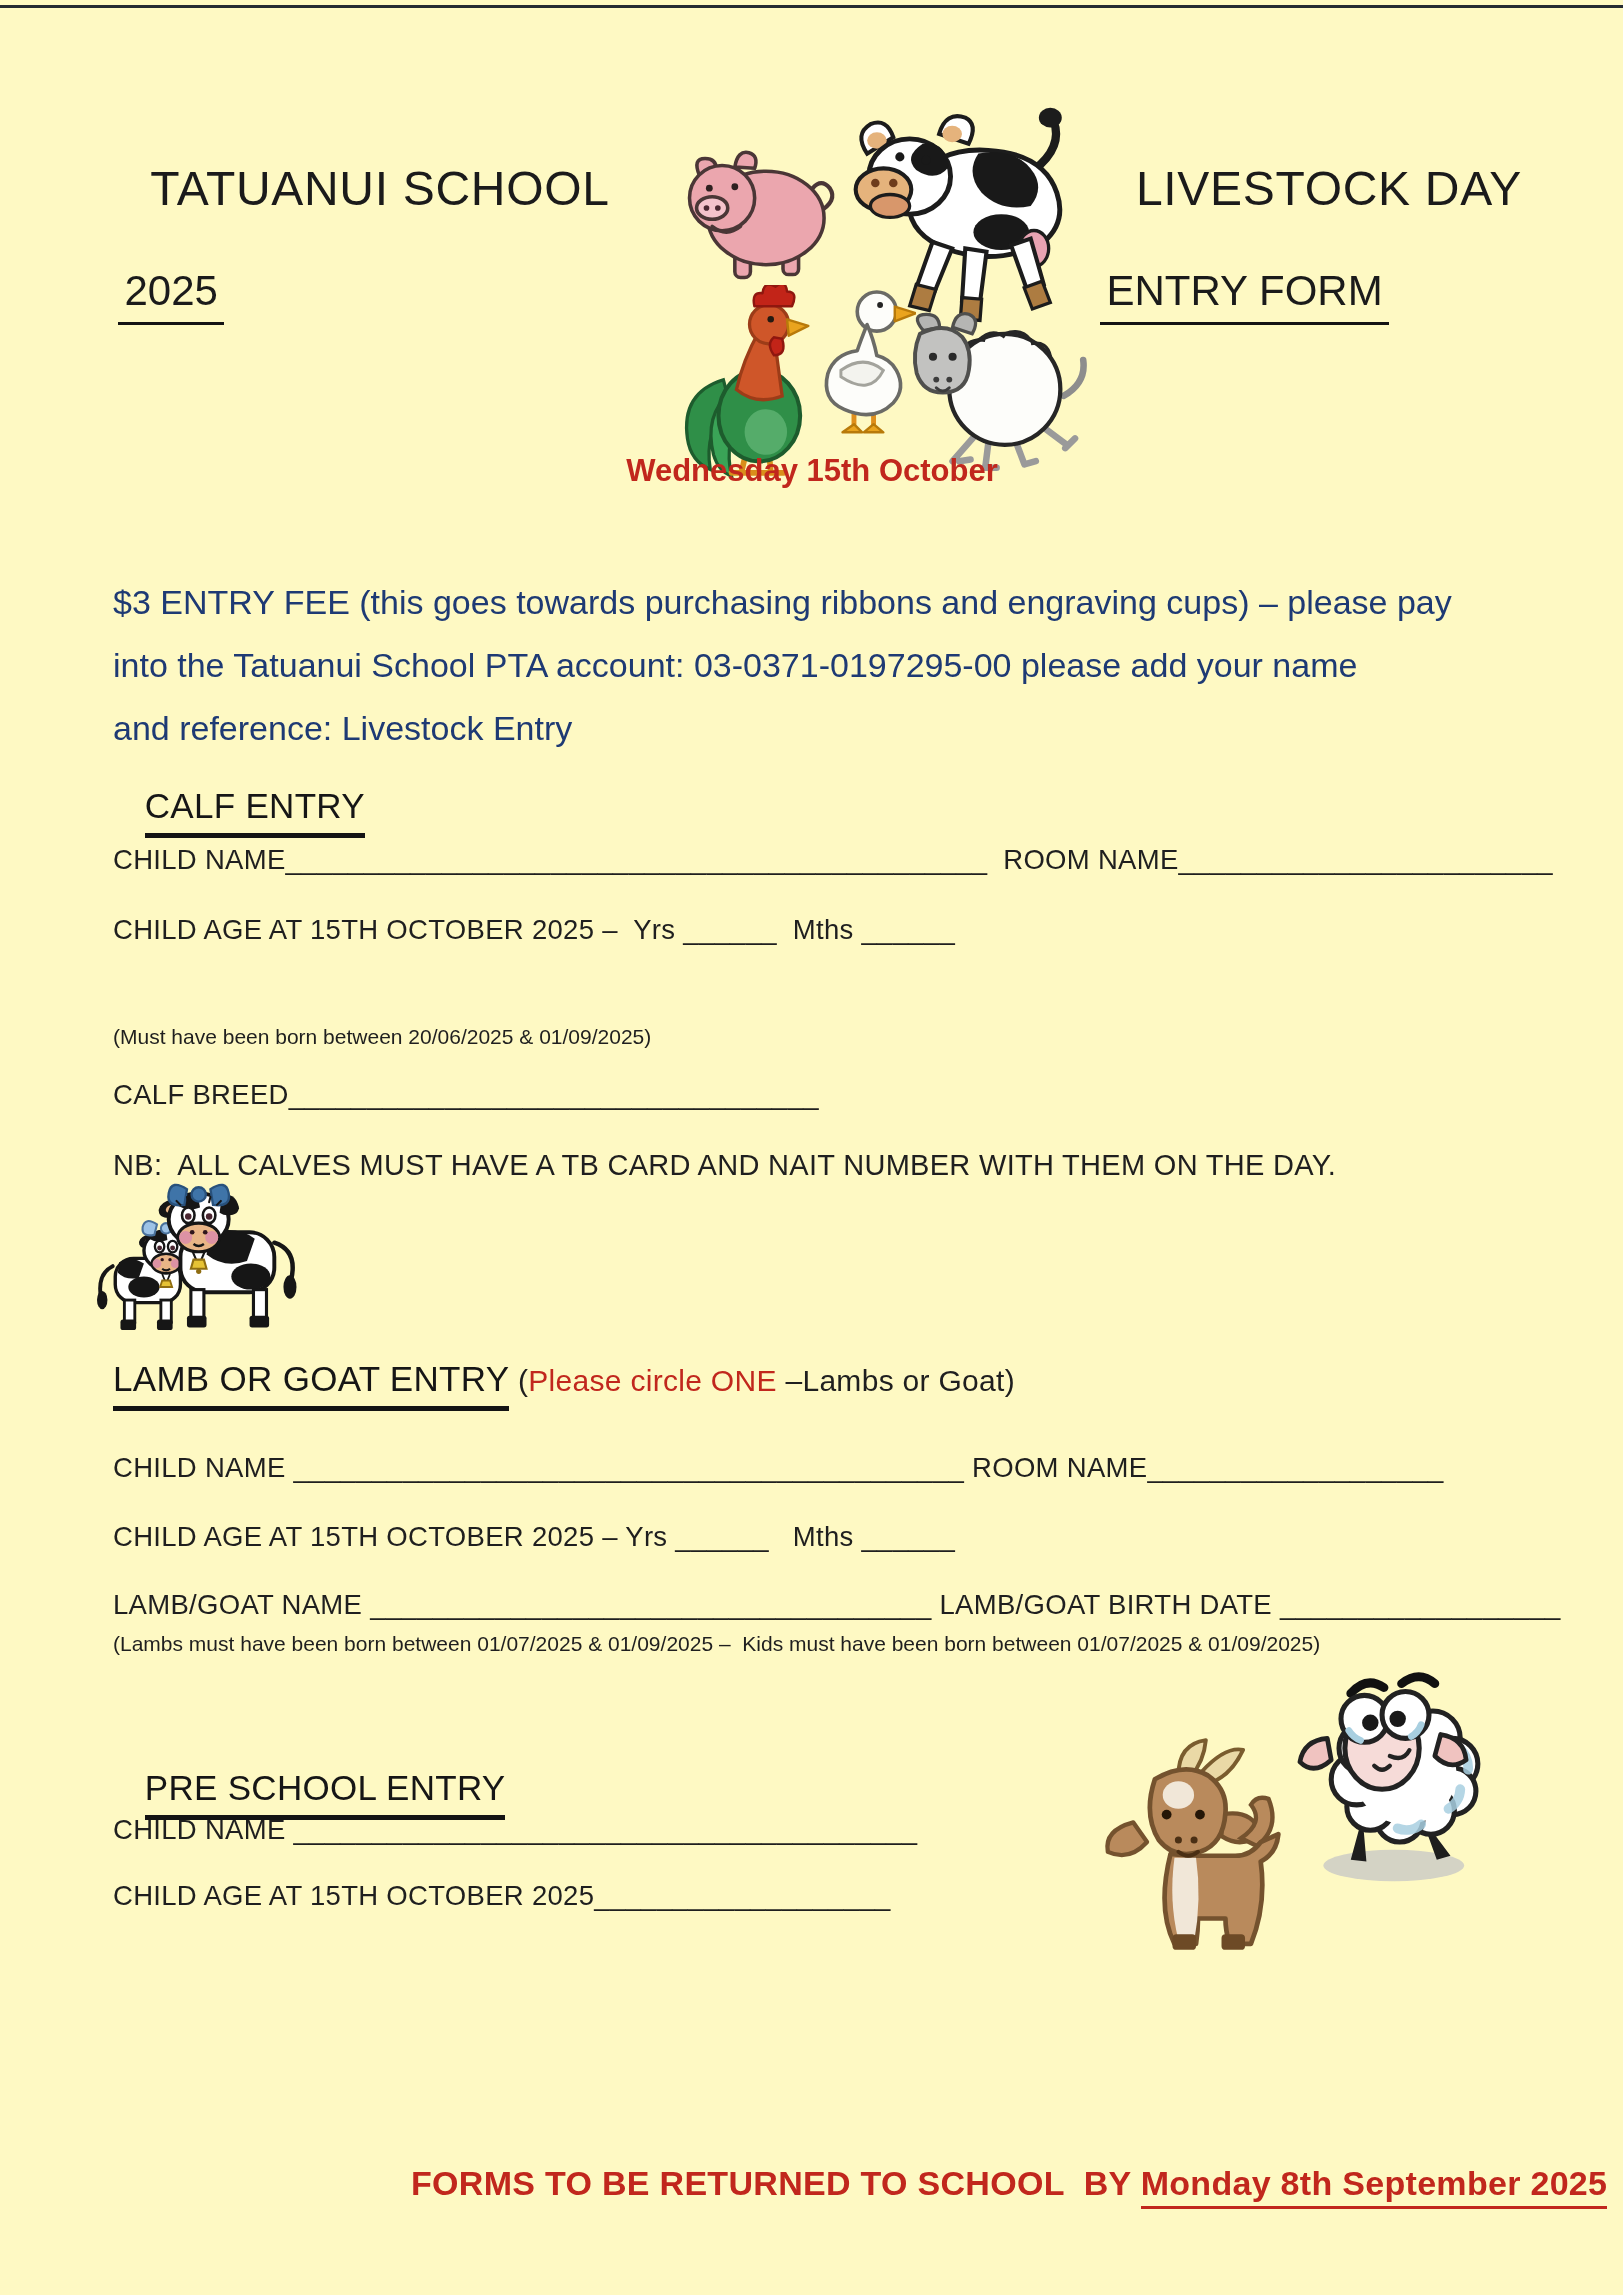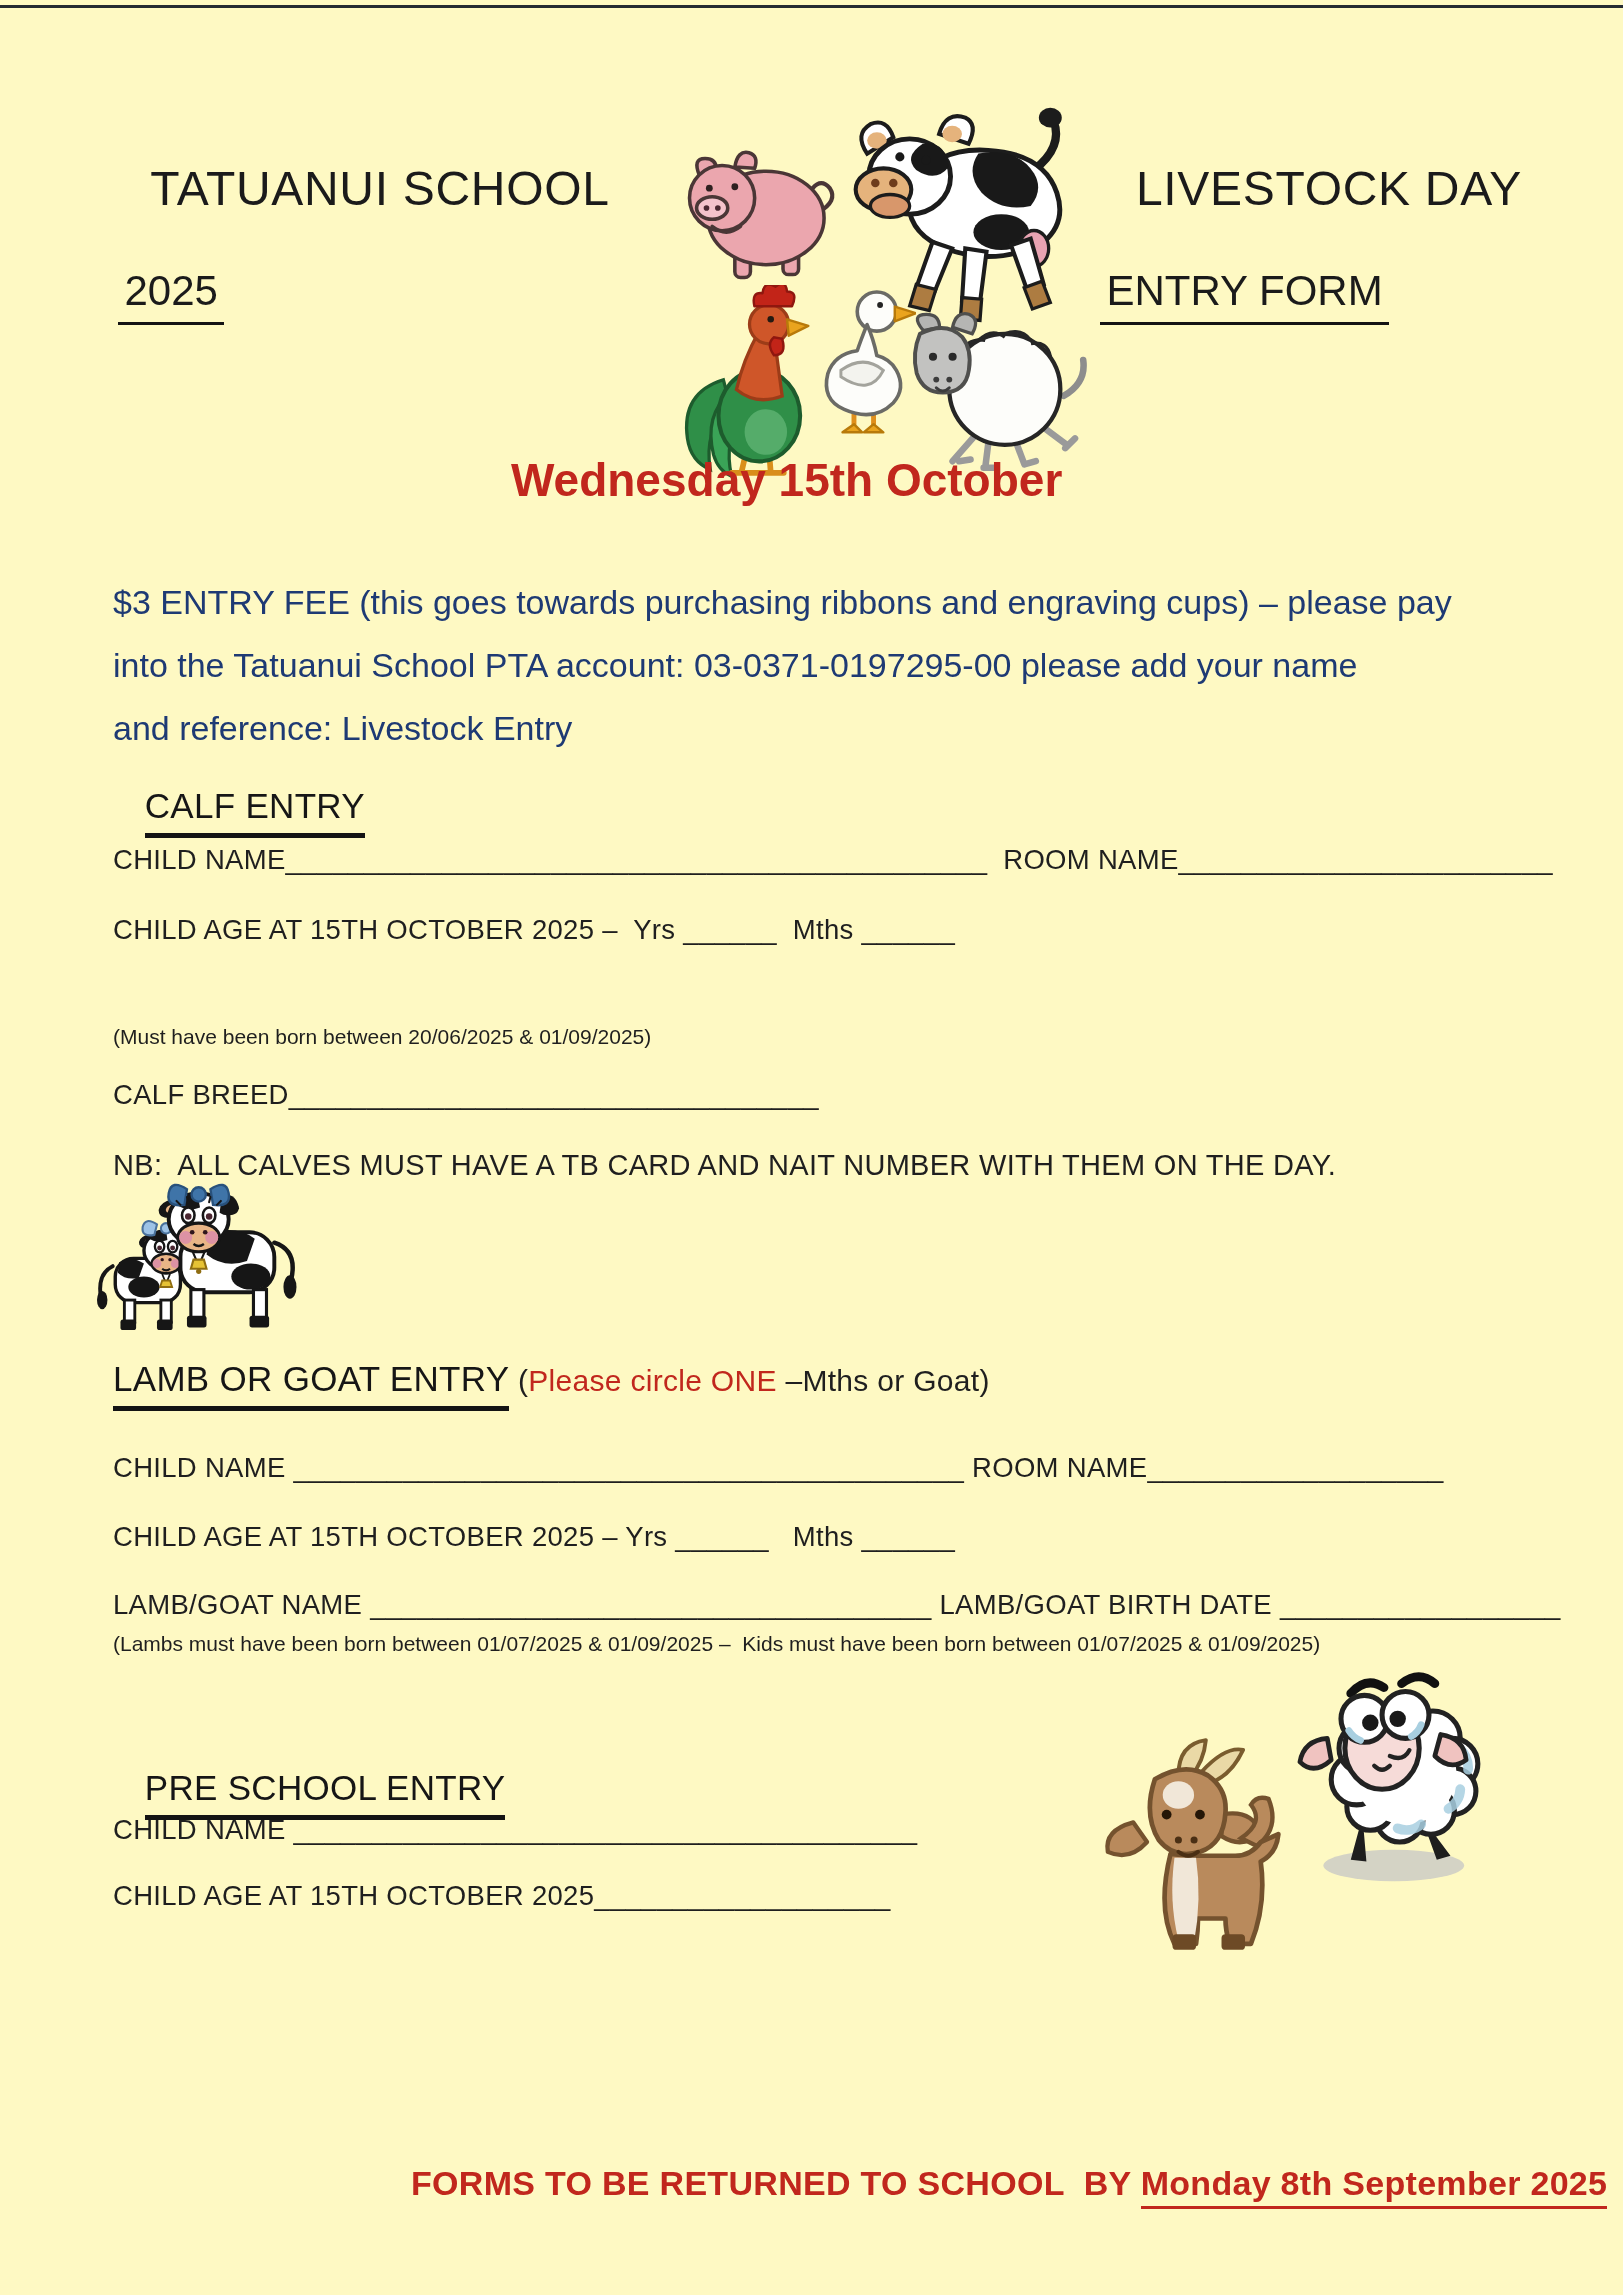--- a/index.html
+++ b/index.html
@@ -9,21 +9,21 @@
   .h1{position:absolute;font-size:48px;letter-spacing:0.7px;text-align:center;color:#1b1b1b;white-space:pre;}
   .h1sub{position:absolute;font-size:42px;text-align:left;color:#1b1b1b;}
   .h1sub .u2{display:inline-block;border-bottom:3.3px solid #141414;padding:0 6.5px 6.5px;}
   .row{position:absolute;white-space:pre;font-size:27.5px;letter-spacing:0.3px;color:#1f1f1f;}
   .h2{font-size:35px;letter-spacing:0.3px;color:#161616;}
   .u{display:inline-block;border-bottom:5.2px solid #141414;padding-bottom:6.5px;}
   .paren{font-size:30px;}
   .red{color:#c1271d;margin-top:12px;}
   .small{font-size:21px;letter-spacing:0;}
   .nb{font-size:29px;}
-  .date-line{position:absolute;font-size:46px;font-weight:600;color:#c1271d;}
+  .date-line{position:absolute;font-size:31px;font-weight:600;color:#c1271d;text-align:center;}
   .intro{position:absolute;font-size:34px;line-height:63px;color:#1e3a74;letter-spacing:0;}
   .footer-row{font-size:34px;font-weight:600;color:#c1271d;}
   .deadline{display:inline-block;border-bottom:3.9px solid #c1271d;padding-bottom:3.3px;}
   .art{position:absolute;}
 </style>
 </head>
 <body>
 
 <div class="page">
 
@@ -205,21 +205,21 @@
     <circle cx="68" cy="46" r="5" fill="#dd92a4"></circle>
     <circle cx="88" cy="46" r="5" fill="#dd92a4"></circle>
     <circle cx="73" cy="42" r="1.8" fill="#30161c"></circle>
     <circle cx="83" cy="42" r="1.8" fill="#30161c"></circle>
     <path d="M74 51 q4 3 8 0" stroke="#161616" stroke-width="1.8" fill="none"></path>
     <path d="M73 56 l3 7 M83 56 l-3 7" stroke="#161616" stroke-width="1.6"></path>
     <path d="M74 63 h8 l2 7 h-12z" fill="#e6c235" stroke="#8f6d12" stroke-width="1.6"></path>
     <circle cx="78" cy="72" r="2" fill="#8f6d12"></circle>
   </svg>
 
-  <div class="row" style="left:113px;top:1359px"><span class="h2 u">LAMB OR GOAT ENTRY</span><span class="paren"> (</span><span class="paren red">Please circle ONE</span><span class="paren"> –Mths or Goat)</span></div>
+  <div class="row" style="left:113px;top:1359px"><span class="h2 u">LAMB OR GOAT ENTRY</span><span class="paren"> (</span><span class="paren red">Please circle ONE</span><span class="paren"> –Lambs or Goat)</span></div>
 
   <div class="row" style="left:113px;top:1452px"><span>CHILD NAME </span><span>___________________________________________</span><span> ROOM NAME</span><span>___________________</span></div>
 
   <div class="row" style="left:113px;top:1521px"><span>CHILD AGE AT 15TH OCTOBER 2025 – Yrs </span><span>______</span><span>   Mths </span><span>______</span></div>
 
   <div class="row" style="left:113px;top:1589px"><span>LAMB/GOAT NAME </span><span>____________________________________</span><span> LAMB/GOAT BIRTH DATE </span><span>__________________</span></div>
 
   <div class="row small" style="left:113px;top:1632px">(Lambs must have been born between 01/07/2025 &amp; 01/09/2025 –  Kids must have been born between 01/07/2025 &amp; 01/09/2025)</div>
 
   <div class="row" style="left:113px;top:1736px">

